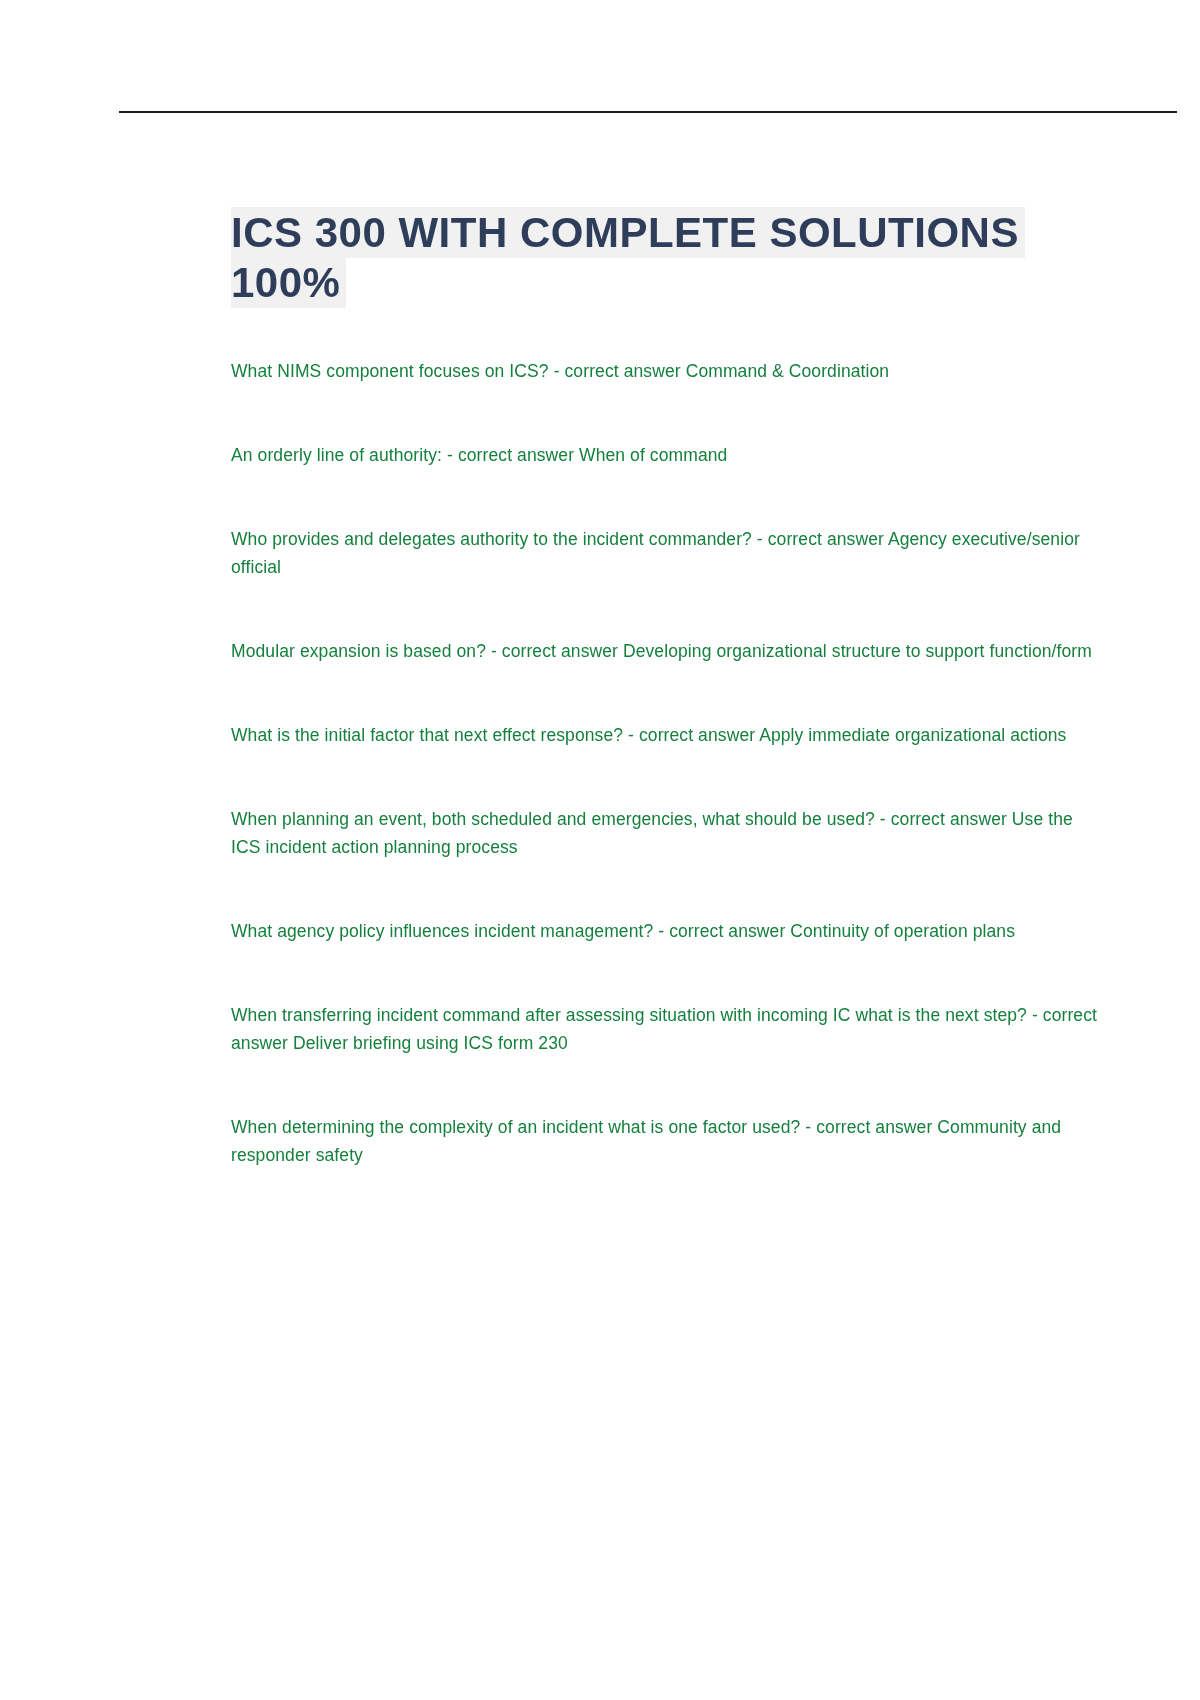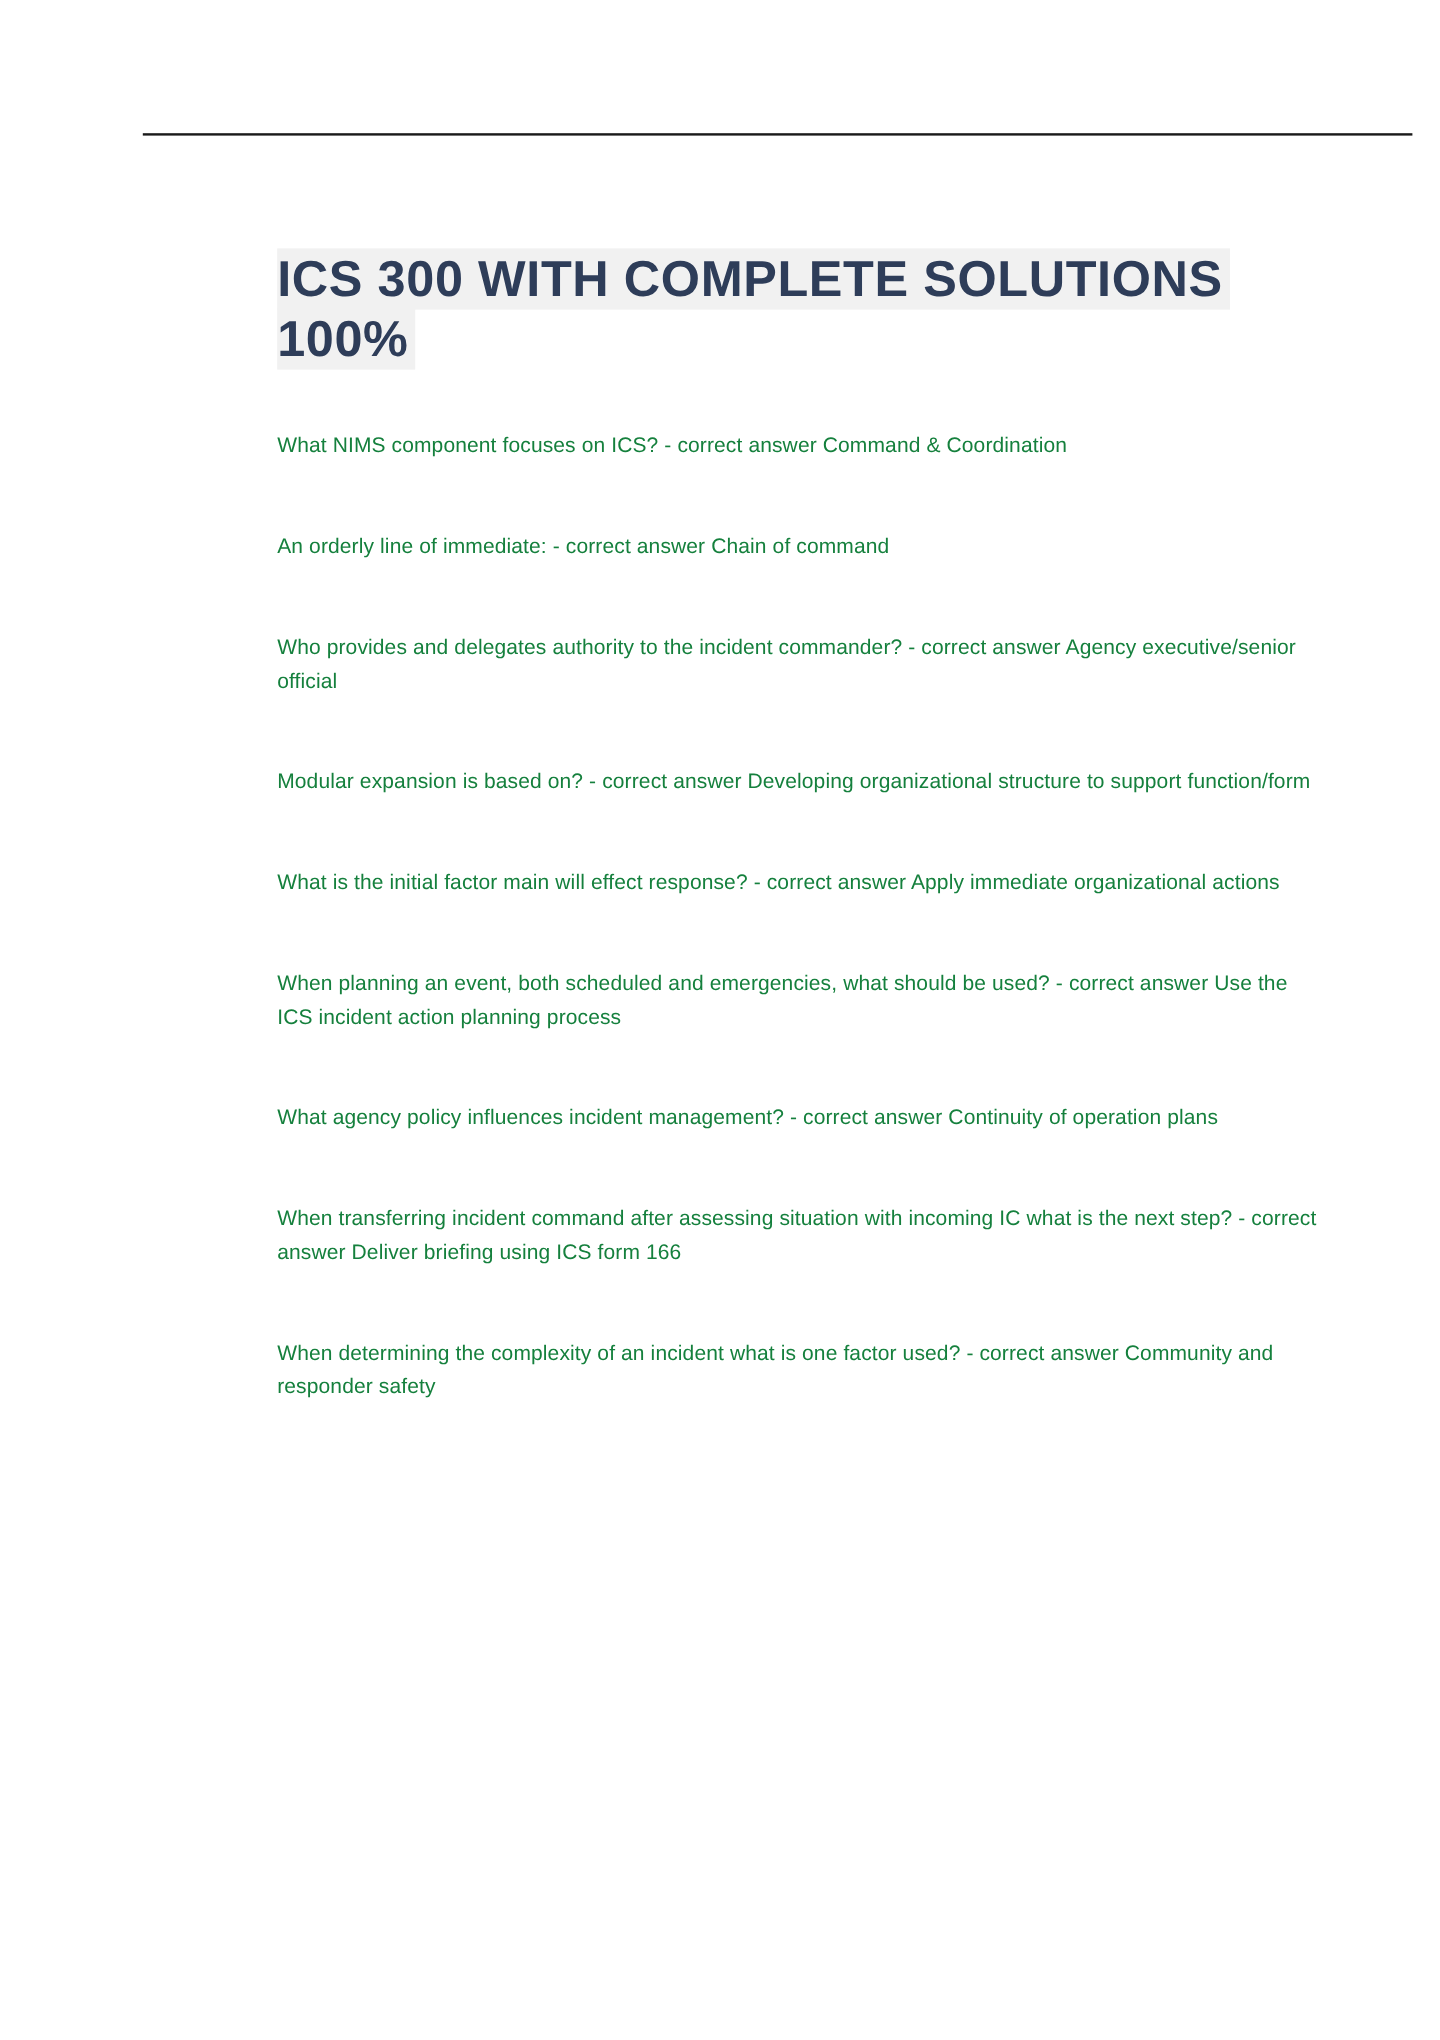--- a/index.html
+++ b/index.html
@@ -61,27 +61,27 @@
 <div class="page">
 
   <div class="rule rule-top"></div>
 
   <div class="content">
 
     <h1 class="page-title"><span class="hl">ICS 300 WITH COMPLETE SOLUTIONS 100%</span></h1>
 
     <div class="qa-list">
       <p>What NIMS component focuses on ICS? - correct answer Command &amp; Coordination</p>
-      <p>An orderly line of immediate: - correct answer Chain of command</p>
+      <p>An orderly line of authority: - correct answer When of command</p>
       <p>Who provides and delegates authority to the incident commander? - correct answer Agency executive/senior official</p>
       <p>Modular expansion is based on? - correct answer Developing organizational structure to support function/form</p>
-      <p>What is the initial factor main will effect response? - correct answer Apply immediate organizational actions</p>
+      <p>What is the initial factor that next effect response? - correct answer Apply immediate organizational actions</p>
       <p>When planning an event, both scheduled and emergencies, what should be used? - correct answer Use the ICS incident action planning process</p>
       <p>What agency policy influences incident management? - correct answer Continuity of operation plans</p>
-      <p>When transferring incident command after assessing situation with incoming IC what is the next step? - correct answer Deliver briefing using ICS form 166</p>
+      <p>When transferring incident command after assessing situation with incoming IC what is the next step? - correct answer Deliver briefing using ICS form 230</p>
       <p>When determining the complexity of an incident what is one factor used? - correct answer Community and responder safety</p>
     </div>
 
   </div>
 
   <div class="rule rule-bottom"></div>
 
 </div>
 
 </body></html>

